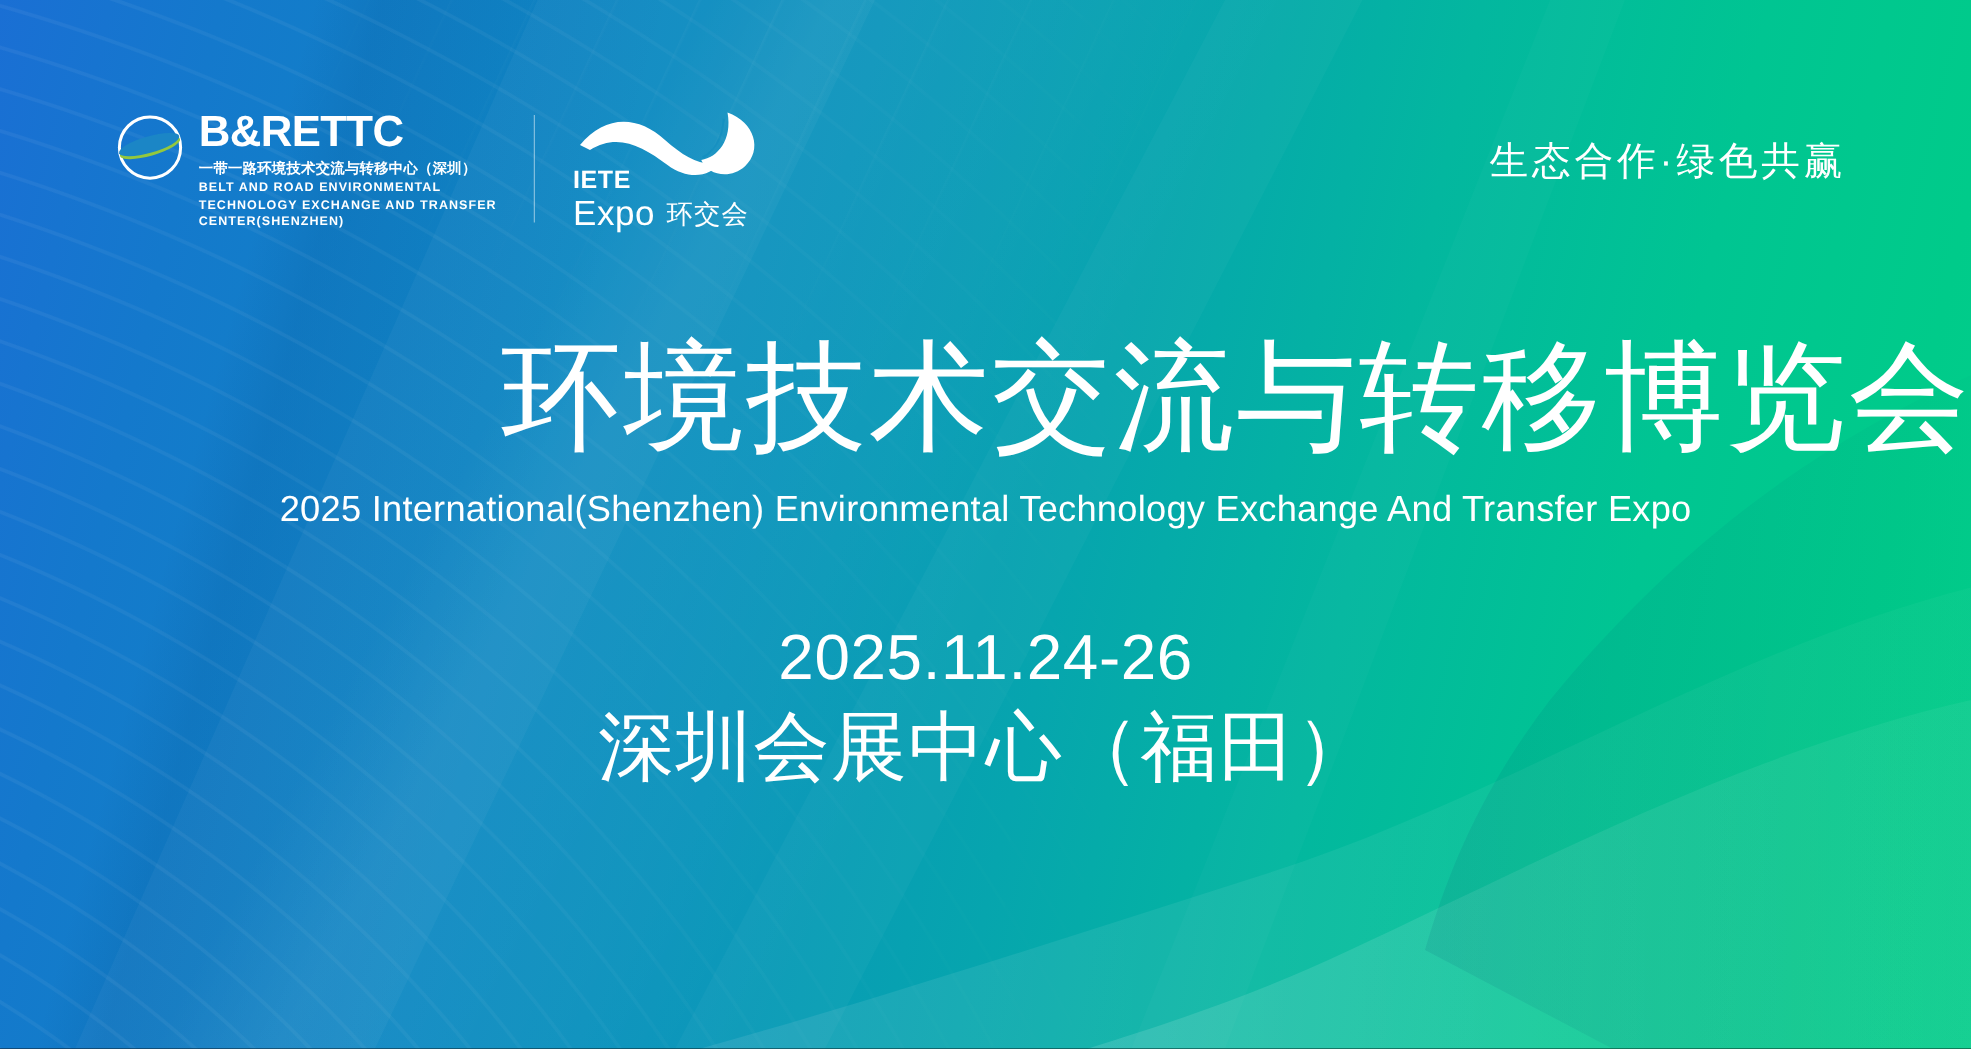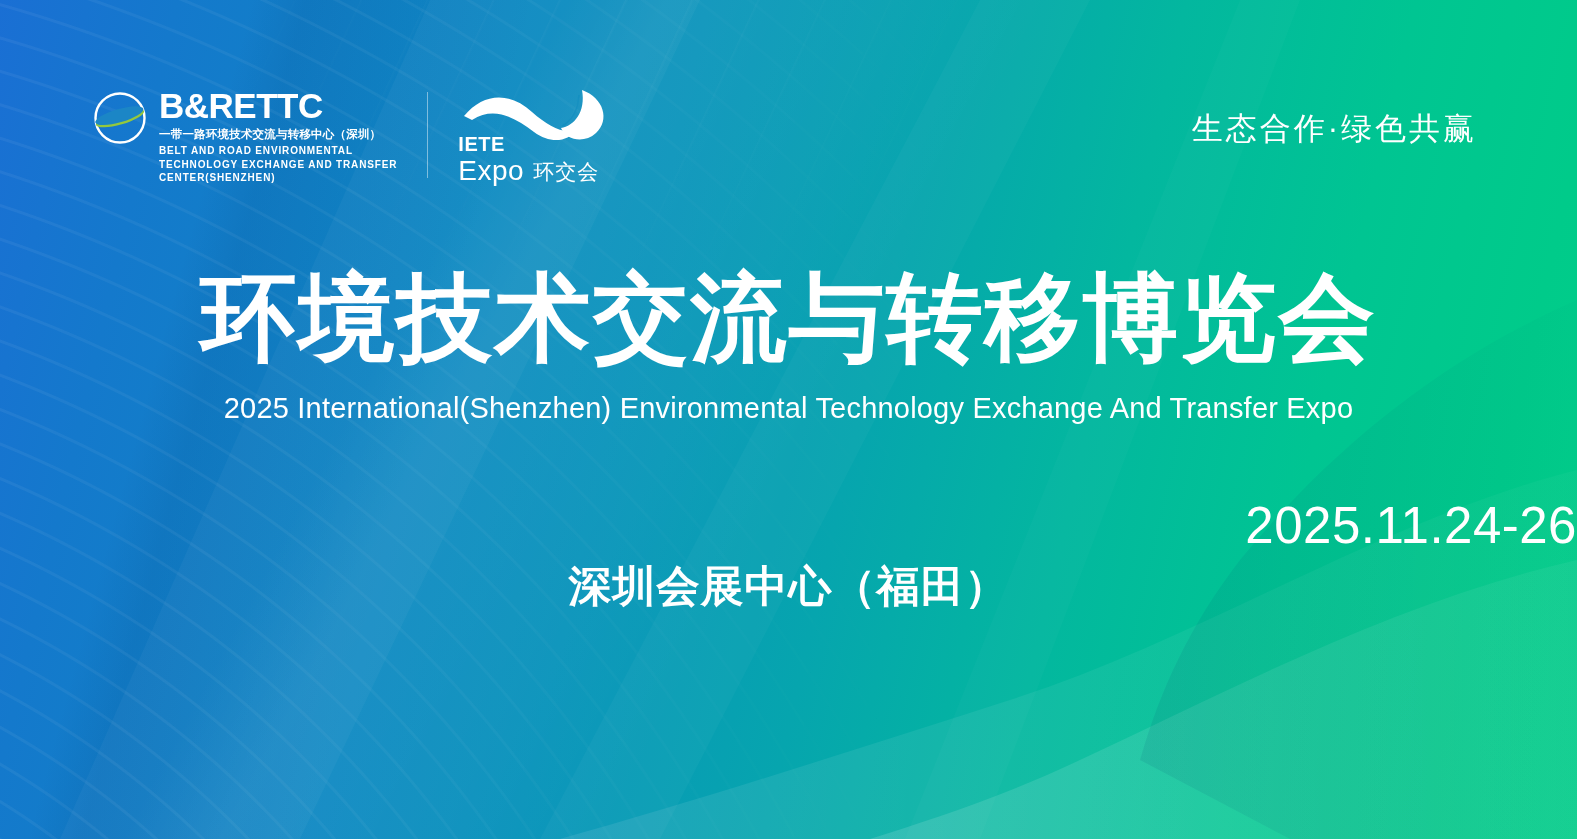--- a/index.html
+++ b/index.html
@@ -147,49 +147,49 @@
     color: #ffffff;
     font-size: 86px;
     font-weight: bold;
     letter-spacing: 1px;
     line-height: 1.06;
     white-space: nowrap;
   }
   .title-line2 {
     color: #ffffff;
     font-size: 96px;
-    font-weight: bold;
+    font-weight: normal;
     letter-spacing: 2px;
     line-height: 1.12;
     margin-top: 4px;
     white-space: nowrap;
+    text-align: right;
   }
   .subtitle-en {
     color: #ffffff;
     font-size: 29px;
     font-weight: 400;
     letter-spacing: 0.2px;
     margin-top: 20px;
     white-space: nowrap;
   }
   .date-block {
     margin-top: 72px;
     color: #ffffff;
   }
   .date-text {
     font-size: 51px;
     font-weight: 400;
     letter-spacing: 0.5px;
     line-height: 1.15;
     white-space: nowrap;
-    text-align: right;
   }
   .venue-text {
-    font-size: 43px;
-    font-weight: 700;
+    font-size: 61px;
+    font-weight: 400;
     letter-spacing: 1px;
     line-height: 1.2;
     margin-top: 6px;
     white-space: nowrap;
   }
 </style>
 </head>
 <body>
 
 <div id="banner">

